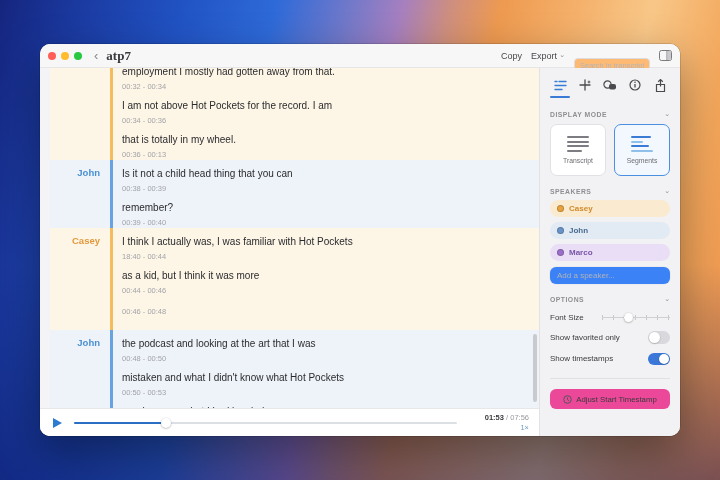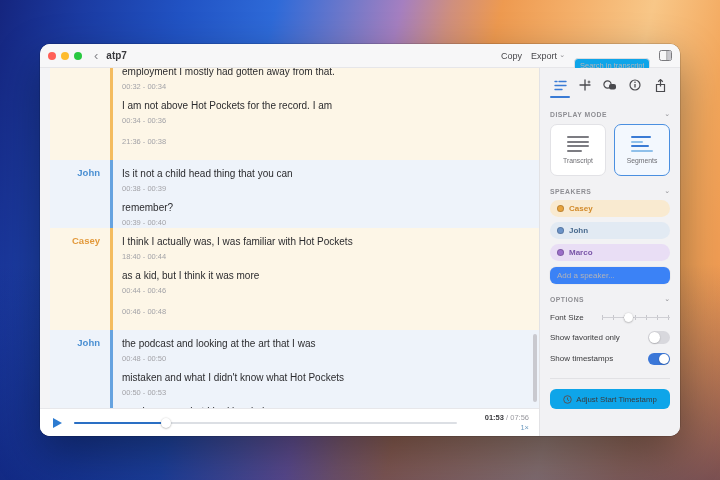--- a/index.html
+++ b/index.html
@@ -24,26 +24,26 @@
 
   
   .titlebar {
     height:24px; flex:0 0 24px; background:#f7f7f8; border-bottom:1px solid #e6e6e9;
     display:flex; align-items:center; padding:0 8px; gap:6px;
   }
   .traffic { display:flex; gap:5px; margin-right:4px; }
   .tl { width:8px; height:8px; border-radius:50%; }
   .tl.red{ background:#ff5f57; } .tl.yellow{ background:#febc2e; } .tl.green{ background:#28c840; }
   .back-chev { color:#8a8a8e; font-size:13px; line-height:10px; padding:0 2px; cursor:default; }
-  .win-title { font-size:10px; font-weight:bold; color:#3a3a3e; }
+  .win-title { font-size:13px; font-weight:bold; color:#3a3a3e;font-family:Liberation Serif, serif; }
   .tb-right { margin-left:auto; display:flex; align-items:center; gap:9px; }
   .tb-btn { font-size:9px; color:#48484c; background:none; border:none; display:flex; gap:2px; }
   .tb-btn .chev { font-size:7px; color:#8a8a8e; }
   .search-box {
-    width:76px; height:14px; background:#0ea5e9; border:1px solid #dddde0; border-radius:4px;
+    width:76px; height:14px; background:#fdba74; border:1px solid #dddde0; border-radius:4px;
     font-size:7.5px; color:#3a3a3e; padding:0 5px; outline:none;margin-top:19px;
   }
   .search-box::placeholder { color:#b4b4b9; }
   .sb-toggle svg { display:block; }
 
   
   .content { flex:1; display:flex; min-height:0; }
 
   .transcript-pane { flex:1; min-width:0; background:#f4f4f6; display:flex; flex-direction:column; position:relative; border-right:1px solid #e2e2e5; }
   .segments { flex:1; overflow:hidden; padding-left:10px; position:relative; }
@@ -116,21 +116,21 @@
   .mini-slider .mthumb { position:absolute; top:0.5px; width:9px; height:9px; border-radius:50%; background:#fff; box-shadow:0 0.5px 2px rgba(0,0,0,0.35); }
 
   .toggle { width:22px; height:12.5px; border-radius:7px; position:relative; }
   .toggle.on { background:#3b77d8; }
   .toggle.off { background:#d8d8dd; }
   .toggle .knob { position:absolute; top:1px; width:10.5px; height:10.5px; border-radius:50%; background:#fff; box-shadow:0 0.5px 1.5px rgba(0,0,0,0.3); }
   .toggle.on .knob { right:1px; } .toggle.off .knob { left:1px; }
 
   .divider { height:1px; background:#e1e1e4; margin:13px 0 10px 0; }
   .adjust-btn {
-    height:20px; border:none; border-radius:6px; background:#0ea5e9;
+    height:20px; border:none; border-radius:6px; background:#ec4899;
     display:flex; align-items:center; justify-content:center; gap:4px;
     font-size:7.8px; color:#3a3a3c; width:100%;
   }
 </style>
 </head>
 <body>
 
 <div class="desktop">
   <div class="window">
 
@@ -171,21 +171,22 @@
               <div class="g-segs">
                 <div class="seg">
                   <div class="seg-text">employment I mostly had gotten away from that.</div>
                   <div class="seg-time">00:32 - 00:34</div>
                 </div>
                 <div class="seg">
                   <div class="seg-text">I am not above Hot Pockets for the record. I am</div>
                   <div class="seg-time">00:34 - 00:36</div>
                 </div>
                 <div class="seg">
-                  <div class="seg-time">21:36 - 00:38</div>
+                  <div class="seg-text">that is totally in my wheel.</div>
+                  <div class="seg-time">00:36 - 00:13</div>
                 </div>
               </div>
             </div>
             <div class="group" style="background: rgb(238, 243, 250);">
               <div class="g-label" style="color: rgb(74, 143, 210);">John</div>
               <div class="g-bar" style="background: rgb(102, 163, 224);"></div>
               <div class="g-segs">
                 <div class="seg">
                   <div class="seg-text">Is it not a child head thing that you can</div>
                   <div class="seg-time">00:38 - 00:39</div>

